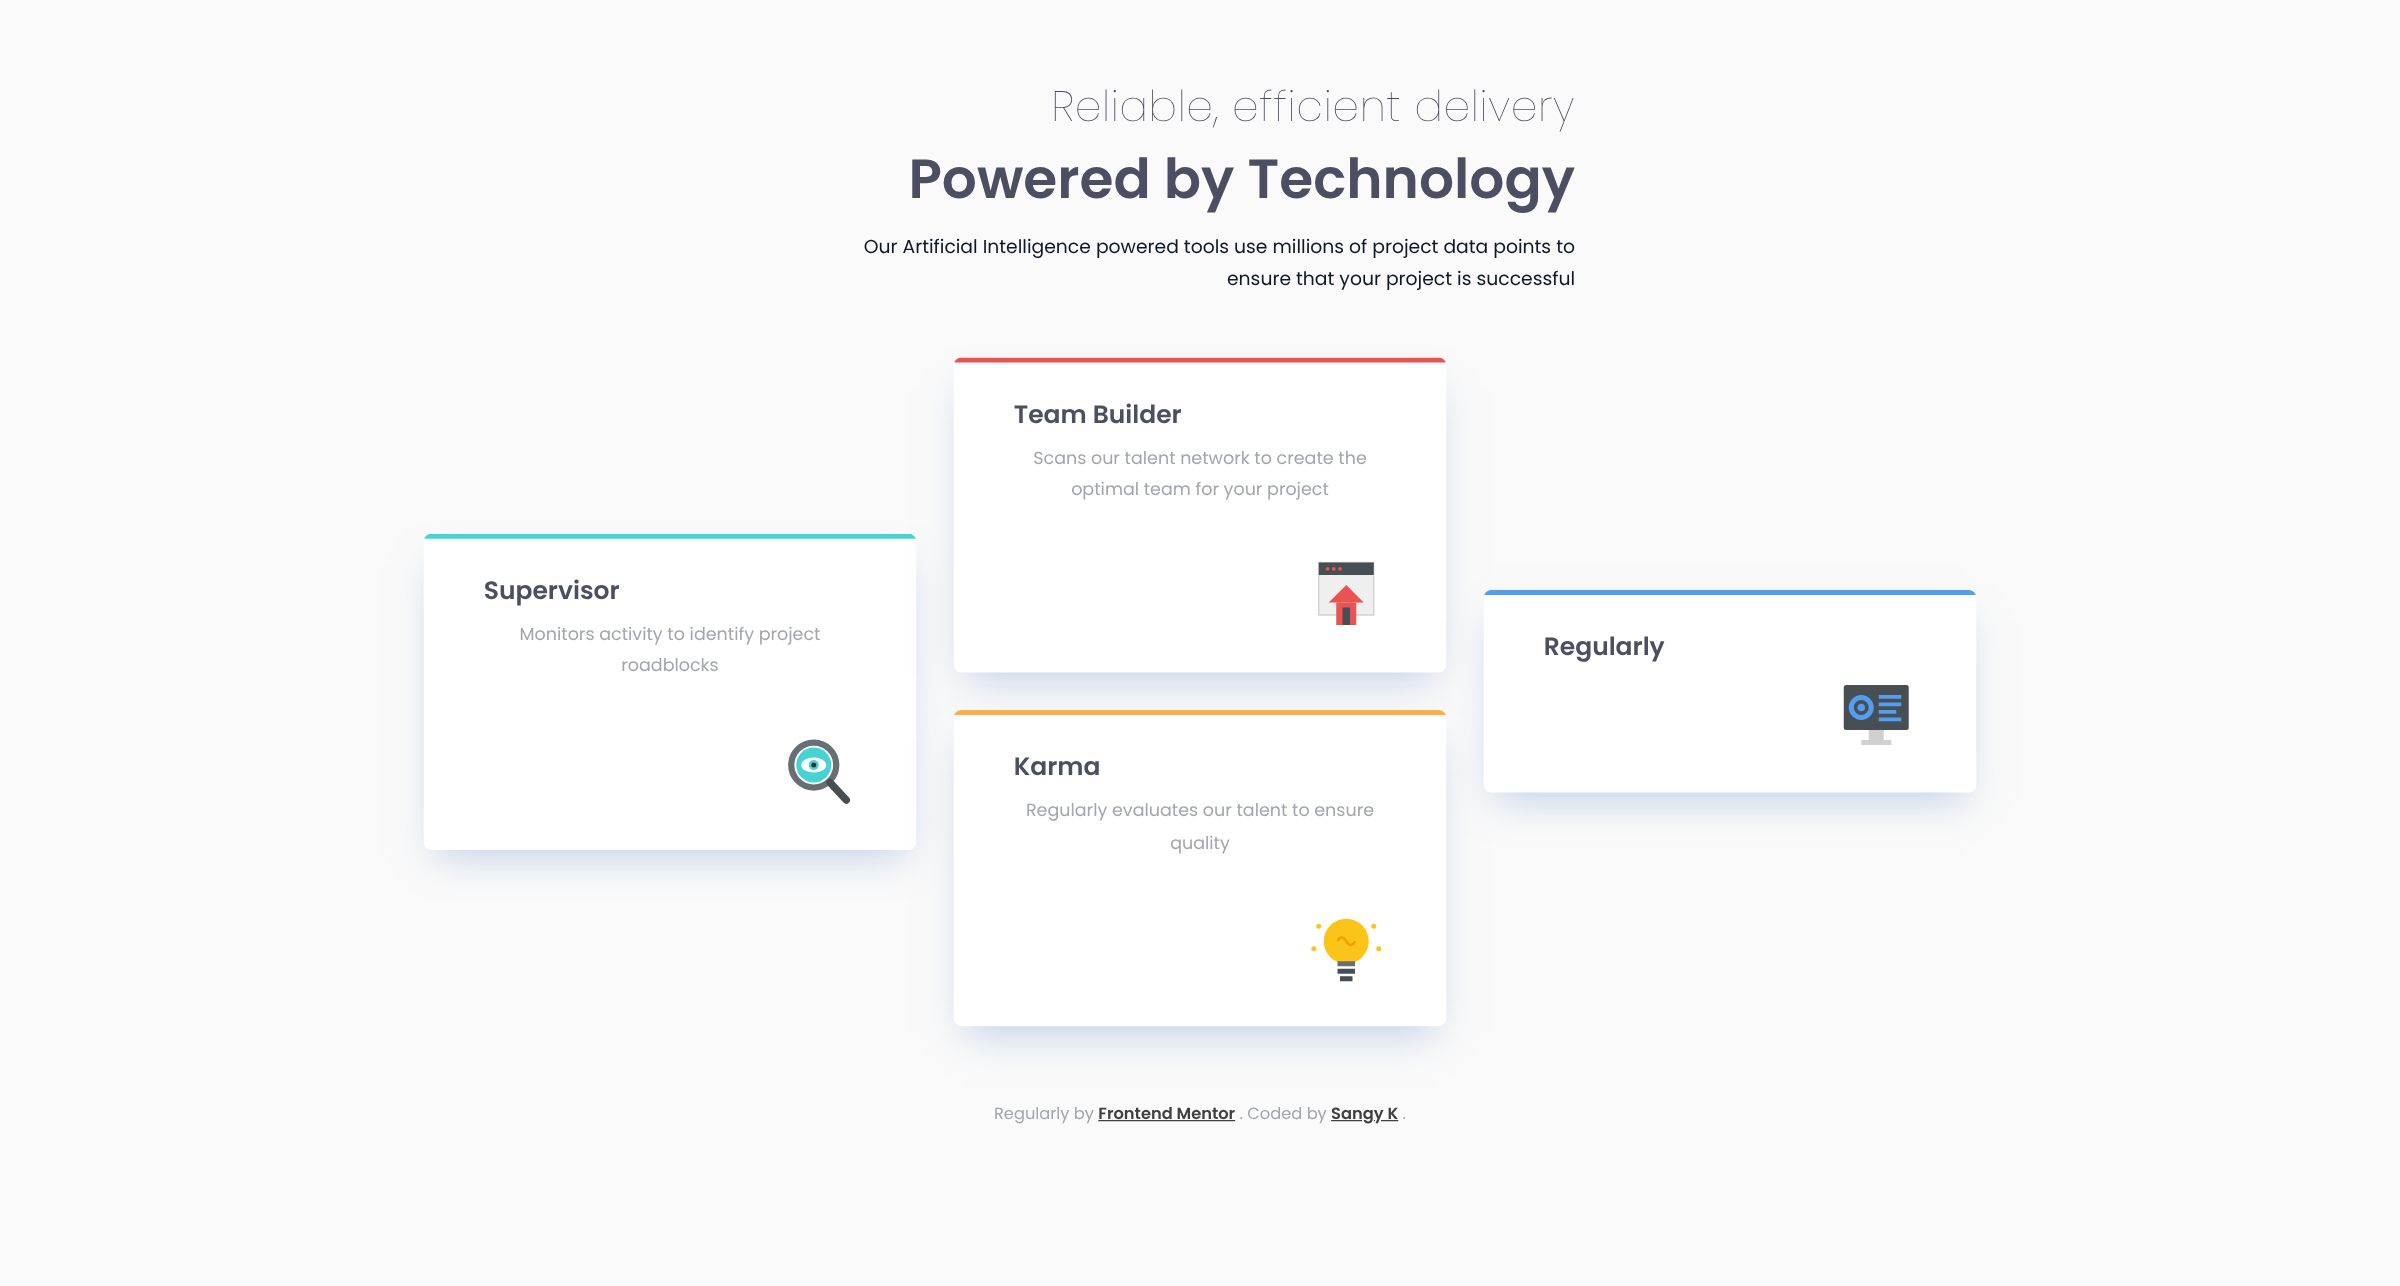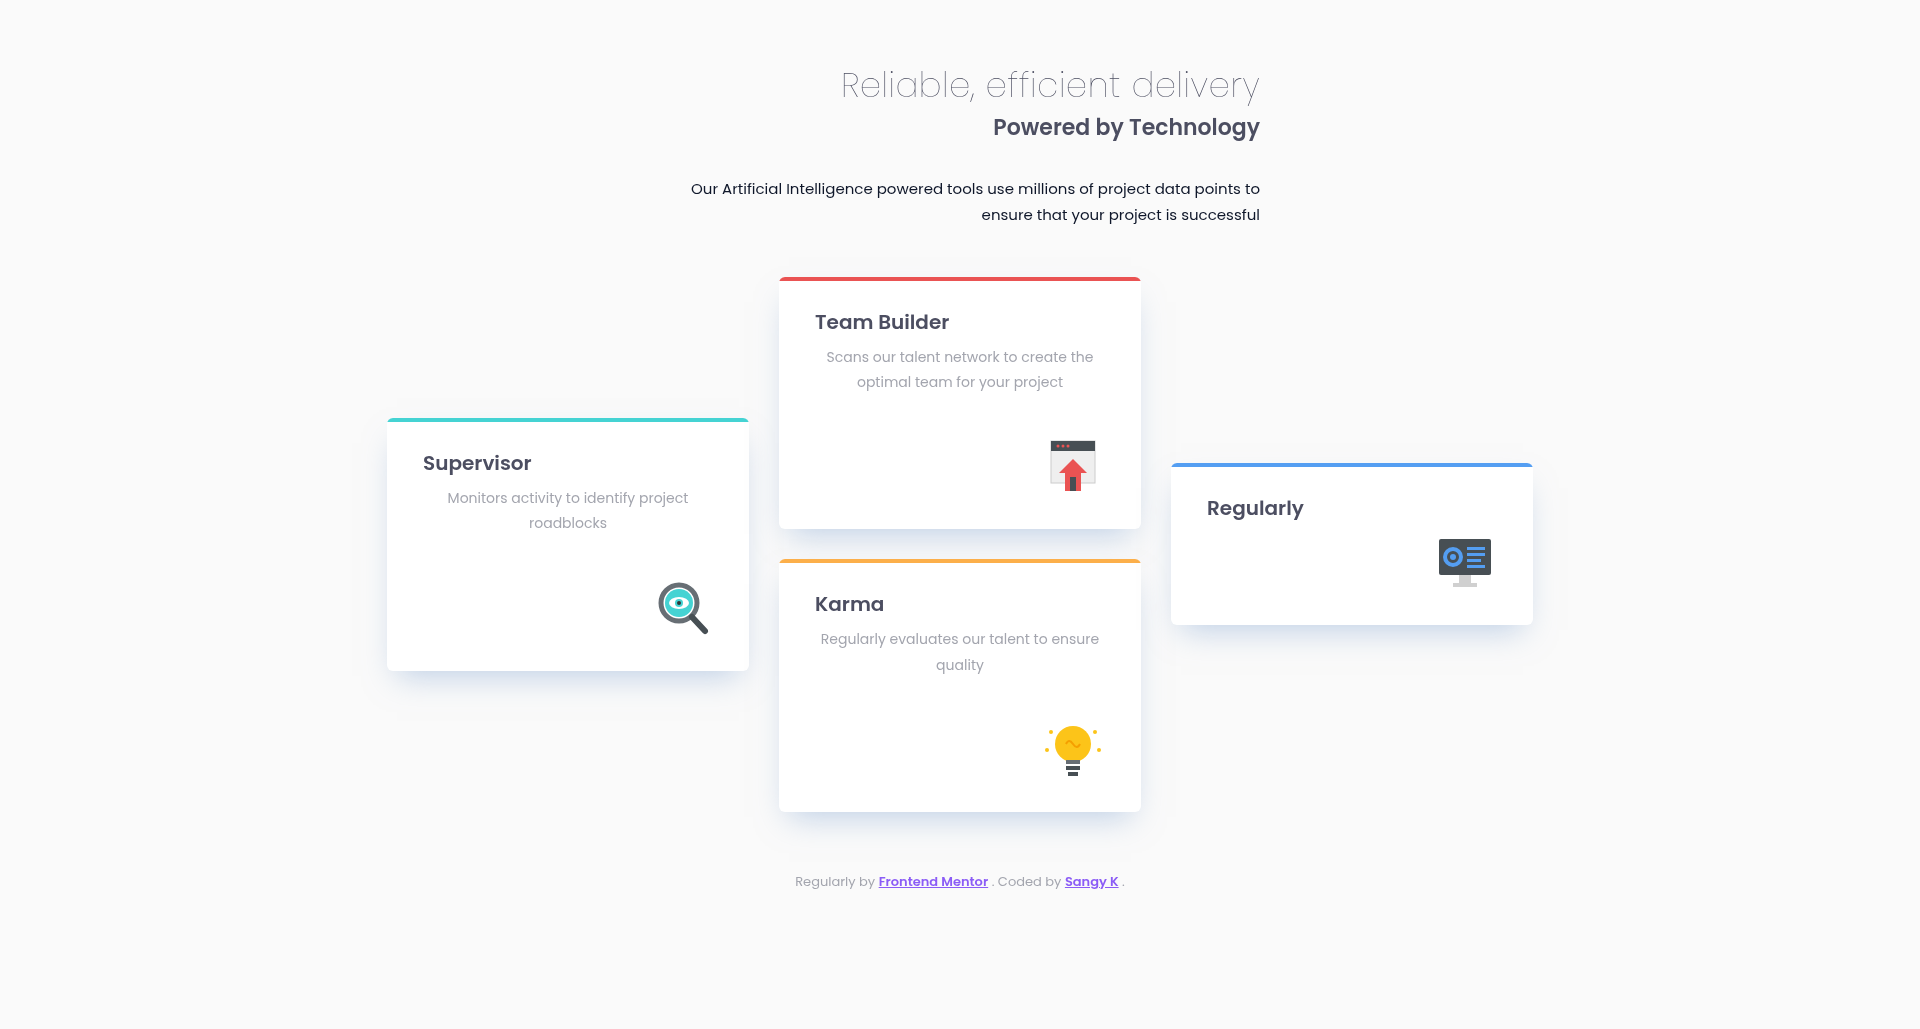--- a/index.html
+++ b/index.html
@@ -25,24 +25,24 @@
     }
 
     .header h1 {
       font-size: 34px;
       font-weight: 200;
       color: #4c4e61;
       letter-spacing: 0.5px;
     }
 
     .header h2 {
-      font-size: 22px;
+      font-size: 44px;
       font-weight: 600;
       color: #4c4e61;
-      margin-bottom: 32px;
+      margin-bottom: 9px;
     }
 
     .header p {
       font-size: 15px;
       color: #0f172a;
       line-height: 1.7;
     }
 
     .cards-container {
       display: flex;
@@ -55,22 +55,22 @@
 
     .card-column {
       display: flex;
       flex-direction: column;
       gap: 30px;
     }
 
     .card {
       background: #fff;
       border-radius: 6px;
-      padding: 30px 36px;
-      width: 362px;
+      padding: 30px 48px;
+      width: 394px;
       box-shadow: 0 15px 30px -10px rgba(131, 166, 210, 0.5);
       position: relative;
       overflow: hidden;
     }
 
     .card::before {
       content: '';
       position: absolute;
       top: 0;
       left: 0;
@@ -109,21 +109,21 @@
     }
 
     .attribution {
       margin-top: 60px;
       font-size: 13px;
       color: #a3a5ae;
       text-align: center;
     }
 
     .attribution a {
-      color: #8b5cf6;
+      color: #404040;
       text-decoration: underline;
       font-weight: 600;
     }
   </style>
 </head>
 <body>
 
 <div class="header">
   <h1>Reliable, efficient delivery</h1>
   <h2>Powered by Technology</h2>

